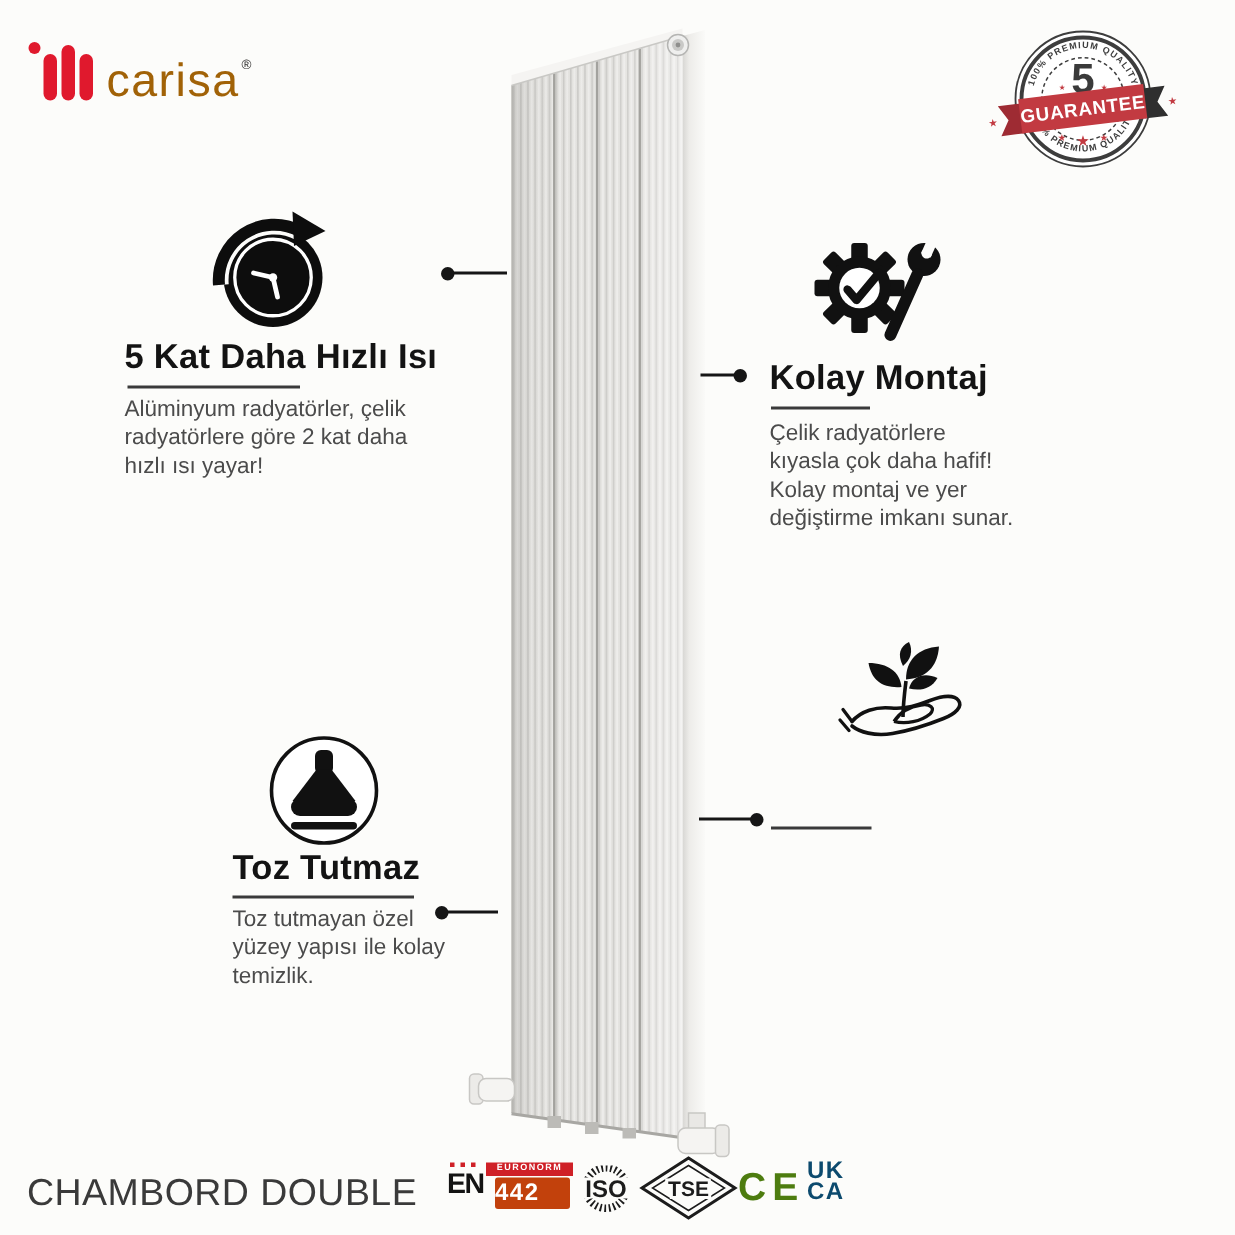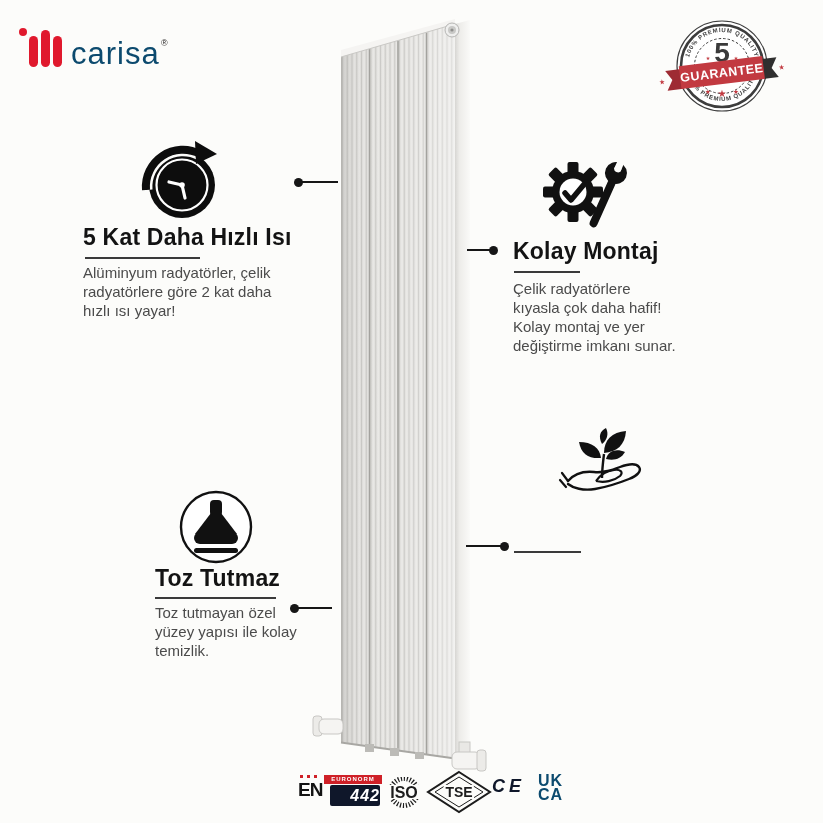--- a/index.html
+++ b/index.html
@@ -6,40 +6,40 @@
   body{width:823px;height:823px;background:#fcfcfa;font-family:"Liberation Sans","DejaVu Sans",sans-serif;overflow:hidden;}
   .stage{position:relative;width:823px;height:823px;}
 
   
   .logo{position:absolute;left:16px;top:24px;width:190px;height:55px;}
   .logo-dot{position:absolute;left:3px;top:4px;width:8px;height:8px;border-radius:50%;background:#e0192d;}
   .logo-bar{position:absolute;border-radius:5px;background:#e0192d;width:9px;}
   .bar1{left:13px;top:12px;height:31px;}
   .bar2{left:25px;top:6px;height:37px;}
   .bar3{left:37px;top:12px;height:31px;}
-  .logo-text{position:absolute;left:55px;top:12px;font-size:31px;letter-spacing:1px;color:#0c4a6e;}
+  .logo-text{position:absolute;left:55px;top:12px;font-size:31px;letter-spacing:1px;color:#a16207;}
   .logo-reg{position:absolute;left:145px;top:14px;font-size:9px;color:#2e2d2c;}
 
   
   .ftitle{position:absolute;font-size:23px;font-weight:700;color:#131313;letter-spacing:.2px;white-space:nowrap;}
   .funder{position:absolute;height:2px;background:#3a3a3a;}
   .fbody{position:absolute;font-size:15px;line-height:19px;color:#4b4b4b;}
   .fbody b{color:#2e2e2e;}
 
   
   .lline{position:absolute;height:2px;background:#161616;}
   .ldot{position:absolute;width:9px;height:9px;border-radius:50%;background:#161616;}
   .en442{position:absolute;left:296px;top:774px;width:92px;height:34px;}
   .en442 .en{position:absolute;left:2px;top:5px;font-size:19px;font-weight:900;color:#131313;letter-spacing:-1px;}
   .en442 .rdot{position:absolute;top:1px;width:3px;height:3px;background:#cf2027;}
   .en442 .banner{position:absolute;left:28px;top:1px;width:58px;height:9px;background:#cf2027;color:#fff;
       font-size:6px;font-weight:700;letter-spacing:1px;text-align:center;line-height:9px;}
-  .en442 .box{position:absolute;left:34px;top:11px;width:50px;height:21px;background:#0f172a;border-radius:2px;
-      color:#fff;font-size:16px;font-weight:900;text-align:right;line-height:21px;letter-spacing:1px;font-style:italic;}
-  .cemark{position:absolute;left:492px;top:776px;font-size:18px;font-weight:700;letter-spacing:4px;color:#0f172a;font-style:italic;}
+  .en442 .box{position:absolute;left:34px;top:11px;width:50px;height:21px;background:#c2410c;border-radius:2px;
+      color:#fff;font-size:16px;font-weight:900;text-align:left;line-height:21px;letter-spacing:1px;}
+  .cemark{position:absolute;left:492px;top:776px;font-size:26px;font-weight:700;letter-spacing:4px;color:#4d7c0f;}
   .ukca{position:absolute;left:538px;top:774px;font-size:16px;font-weight:800;line-height:14px;letter-spacing:1px;color:#0c4a6e;}
 
   .product-name{position:absolute;left:18px;top:781px;font-size:25px;font-weight:400;letter-spacing:.3px;color:#3a3a3a;}
 
   svg{display:block;}
   .abs{position:absolute;}
 </style>
 </head>
 <body>
 
@@ -224,14 +224,15 @@
     <text x="33" y="27" text-anchor="middle" font-size="14" font-weight="700" fill="#1c1c1c" style="paint-order:stroke;stroke:#fcfcfa;stroke-width:4px;">TSE</text>
   </svg>
 
   <div class="cemark">CE</div>
 
   <div class="ukca">
     <div>UK</div>
     <div>CA</div>
   </div>
 
+  <div class="product-name">CHAMBORD DOUBLE</div>
 
 </div>
 
 </body></html>

